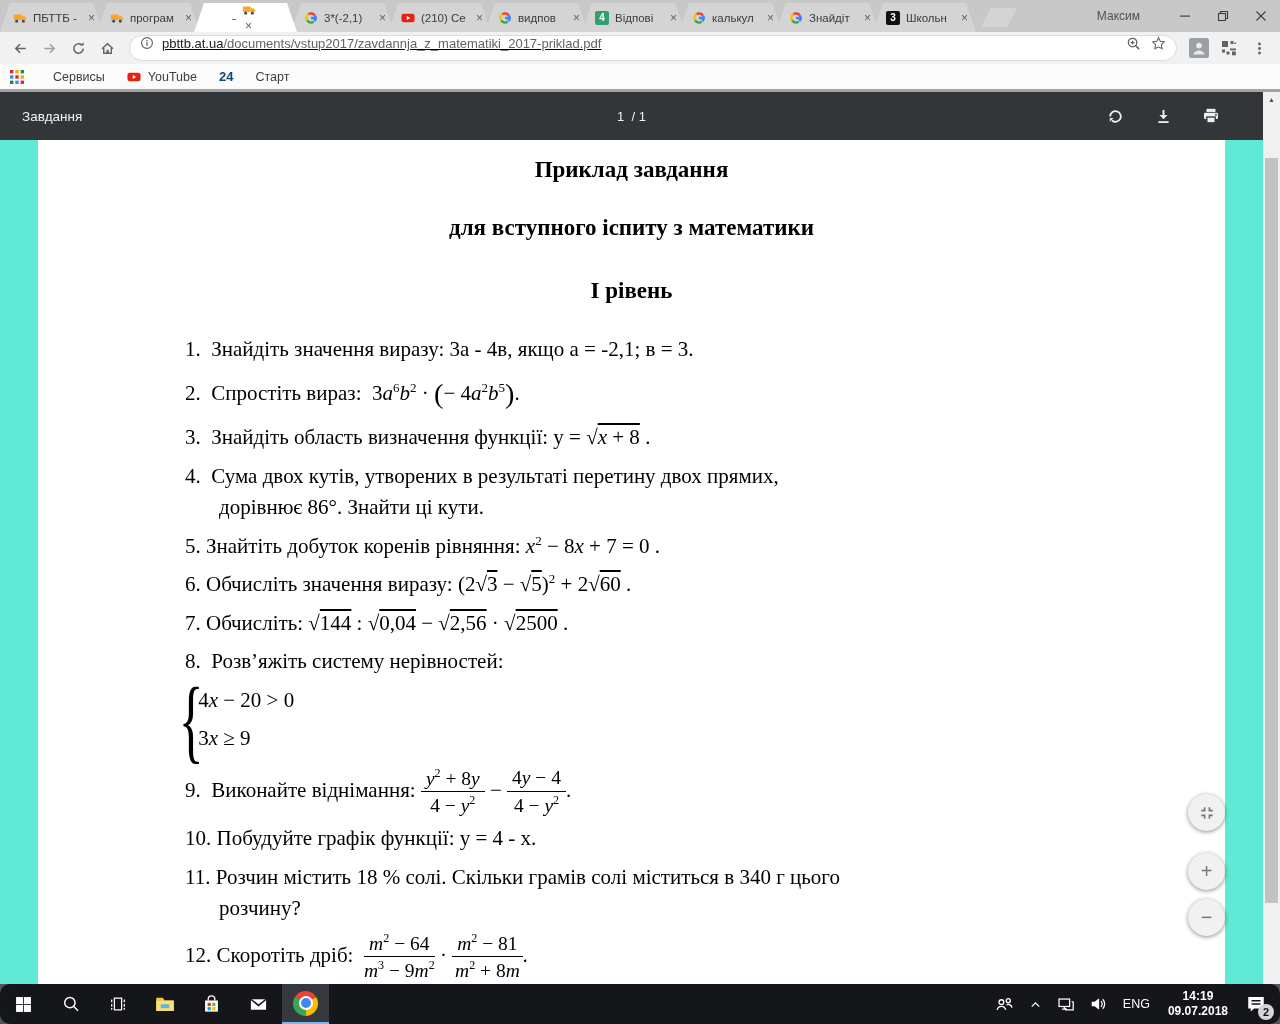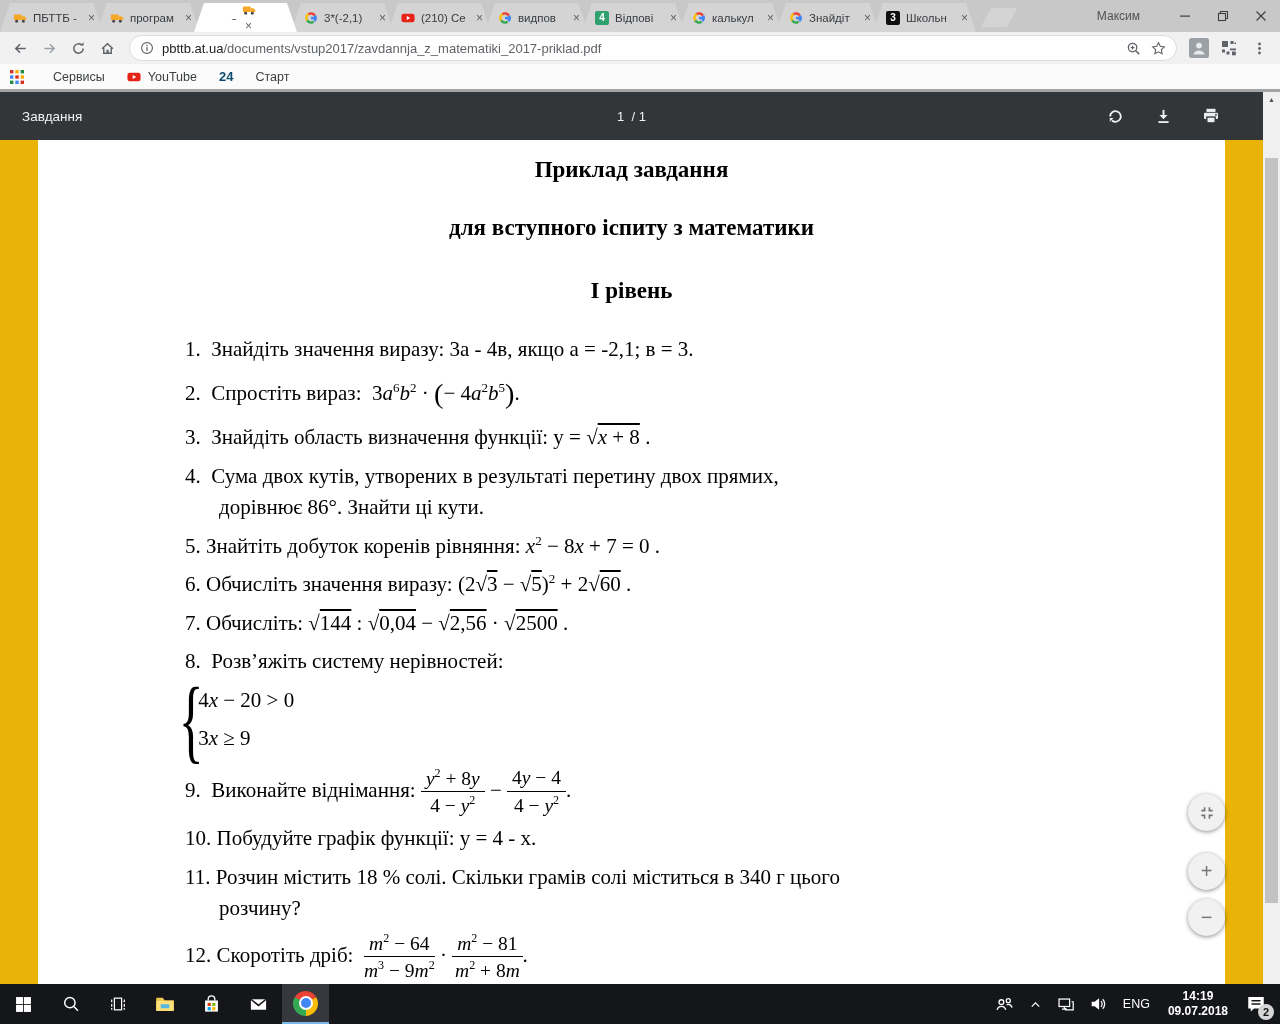--- a/index.html
+++ b/index.html
@@ -34,21 +34,21 @@
     justify-content:center; color:#3c4043; }
 
   
   .toolbar { position:absolute; top:32px; left:0; width:1280px; height:32px;
     background:#f1f1f1; display:flex; align-items:center; padding:0 6px; }
   .navbtn { width:29px; height:29px; display:flex; align-items:center;
     justify-content:center; color:#5f6368; }
   .navbtn.dim { color:#9aa0a6; }
   .addressbar { flex:1; height:26px; margin:0 7px; background:#fff;
     border:1px solid #dcdcdc; border-radius:13px; display:flex;
-    align-items:center; padding:0 10px; }
+    align-items:flex-start; padding:0 10px;text-decoration:underline; }
   .url { flex:1; font-size:13px; margin-left:8px; white-space:nowrap;
     overflow:hidden; }
   .url .dom { color:#202124; }
   .url .path { color:#5f6368; }
   .urlicon { color:#5f6368; margin-left:10px; }
   .extbtn { width:30px; height:30px; display:flex; align-items:center;
     justify-content:center; color:#5f6368; }
 
   
   .bookmarks { position:absolute; top:64px; left:0; width:1280px; height:28px;
@@ -63,21 +63,21 @@
     background:#323639; display:flex; align-items:center; color:#f1f1f1; }
   .pdf-title { font-size:13.5px; margin-left:22px; }
   .pdf-pages { position:absolute; left:0; right:0; text-align:center;
     font-size:13px; color:#f1f1f1; }
   .pdf-actions { margin-left:auto; display:flex; align-items:center;
     margin-right:28px; }
   .pdfbtn { width:48px; height:48px; display:flex; align-items:center;
     justify-content:center; color:#eceff1; }
 
   .pdfcontent { position:absolute; top:140px; left:0; width:1263px;
-    height:844px; background:#eab308; overflow:hidden; }
+    height:844px; background:#5eead4; overflow:hidden; }
   .page { position:absolute; left:38px; top:0; width:1187px; height:900px;
     background:#fff; color:#000; font-family:"Liberation Serif", serif; }
   .doc-h1 { font-size:23px; font-weight:bold; text-align:center; padding-top:17px; }
   .doc-h2 { font-size:23px; font-weight:bold; text-align:center; margin-top:32px; }
   .doc-h3 { font-size:23px; font-weight:bold; text-align:center; margin-top:37px; }
   .problems { margin:30px 150px 0 147px; font-size:21px; line-height:1.5; }
   .problem { padding-left:34px; text-indent:-34px; margin-bottom:7px; }
   .problem i { font-family:"Liberation Serif", serif; }
   .problem sup { font-size:62%; }
   .bp { font-size:135%; font-weight:300; vertical-align:-6%; }
@@ -104,21 +104,21 @@
   
   .scrollbar { position:absolute; top:92px; right:0; width:17px; height:892px;
     background:#f0f0f0; }
   .sb-up { height:16px; font-size:7px; color:#505050; text-align:center;
     line-height:16px; }
   .sb-thumb { position:absolute; left:2px; top:66px; width:13px; height:745px;
     background:#c2c2c2; }
 
   
   .taskbar { position:absolute; bottom:0; left:0; width:1280px; height:40px;
-    background:#14161a; display:flex; align-items:center; color:#fff; }
+    background:#14161a; display:flex; align-items:center; color:#fff;border-radius:10px; }
   .tb-btn { width:47px; height:40px; display:flex; align-items:center;
     justify-content:center; }
   .tb-chrome { background:#35383c; border-bottom:2px solid #7ab8e8; }
   .chrome-ball { width:25px; height:25px; border-radius:50%; position:relative;
     background:conic-gradient(from -60deg,#ea4335 0 120deg,#fbbc05 120deg 240deg,#34a853 240deg 360deg); }
   .chrome-ball::before { content:""; position:absolute; inset:5.5px;
     border-radius:50%; background:#fff; }
   .chrome-ball::after { content:""; position:absolute; inset:7.5px;
     border-radius:50%; background:#4285f4; }
   .tray { margin-left:auto; display:flex; align-items:center; height:40px; }

